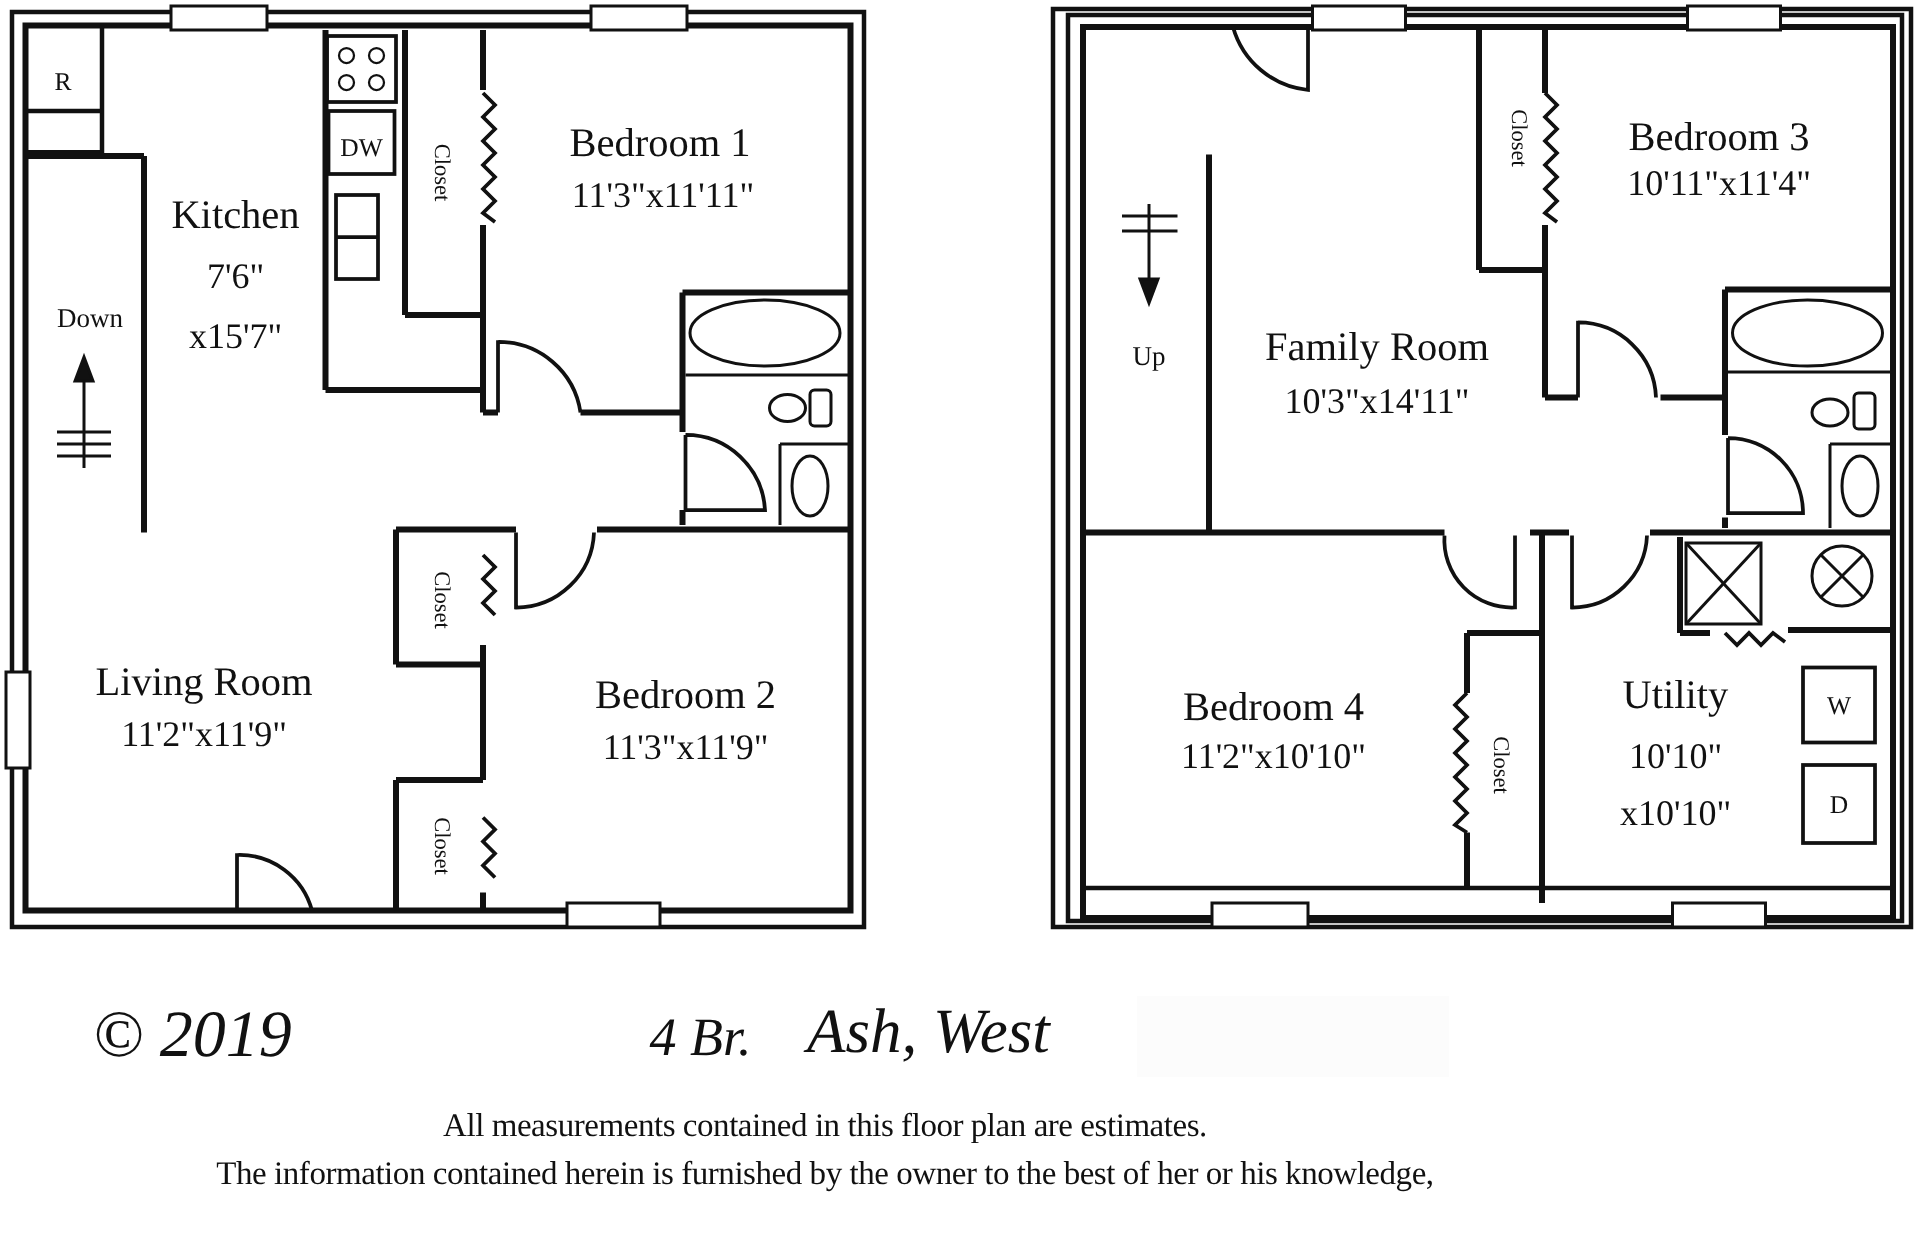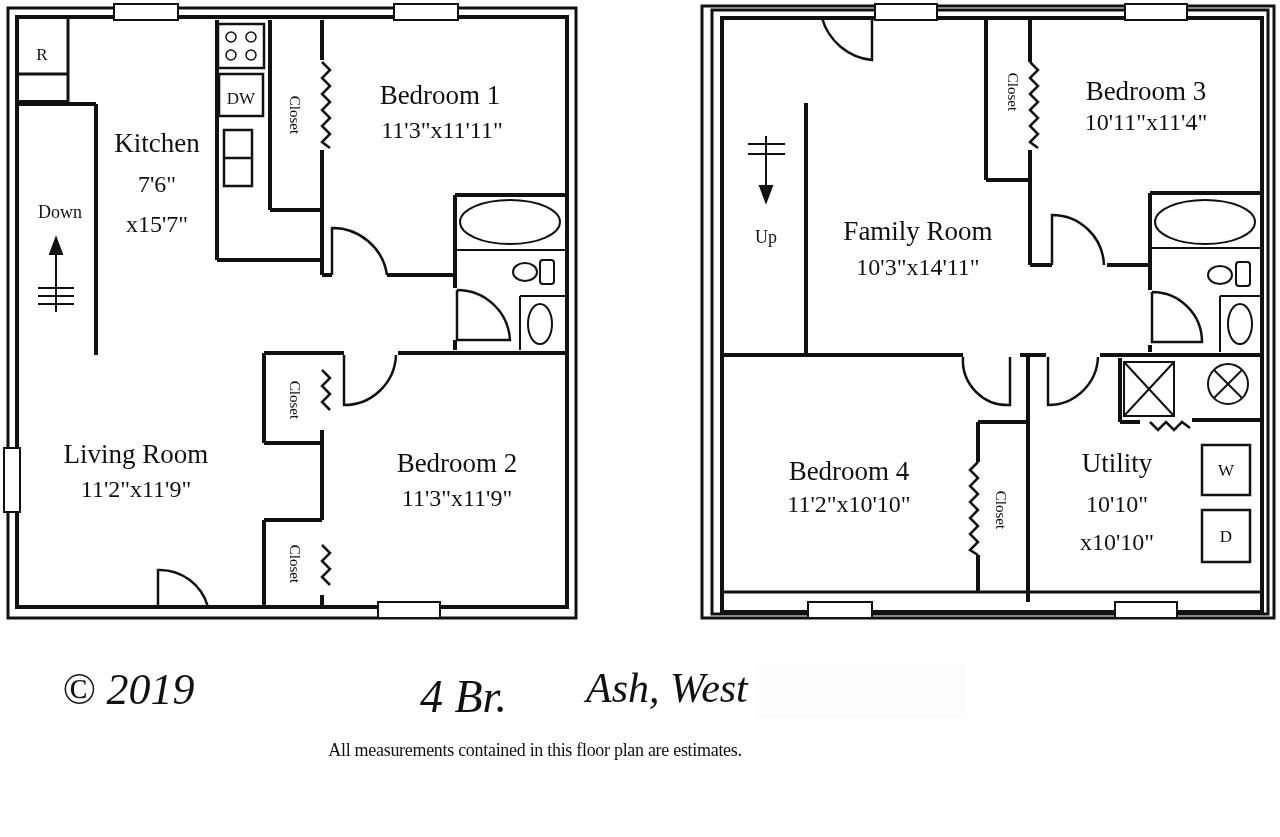--- a/index.html
+++ b/index.html
@@ -5,24 +5,24 @@
     html, body { margin: 0; padding: 0; background: #ffffff; }
     body { width: 1280px; height: 837px; position: relative; overflow: hidden; font-family: "DejaVu Serif", "Liberation Serif", serif; color: #111; }
     svg#plan { position: absolute; left: 0; top: 0; }
     .lbl { font-family: "Liberation Serif", "DejaVu Serif", serif; fill: #111; }
     .room { font-size: 27px; }
     .dim { font-size: 24px; }
     .small { font-size: 18px; }
     .closet { font-size: 15px; }
     .fix { font-size: 17px; }
     .copy { position: absolute; left: 62px; top: 664px; font-size: 44px; font-style: italic; font-family: "Liberation Serif", serif; text-align: right; }
-    .title-br { position: absolute; left: 420px; top: 670px; font-size: 46px; font-style: italic; font-family: "Liberation Serif", serif; }
-    .title-name { position: absolute; left: 538px; top: 664px; font-size: 42px; font-style: italic; font-family: "Liberation Serif", serif; margin-left: 48px; }
+    .title-br { position: absolute; left: 433px; top: 670px; font-size: 36px; font-style: italic; font-family: "Liberation Serif", serif; }
+    .title-name { position: absolute; left: 538px; top: 664px; font-size: 42px; font-style: italic; font-family: "Liberation Serif", serif; }
     .title-blank { position: absolute; left: 758px; top: 664px; width: 208px; height: 54px; background: #fcfcfc; }
-    .disclaimer { position: absolute; left: 1px; width: 1068px; top: 734px; text-align: center; font-family: "Liberation Serif", serif; font-size: 18px; line-height: 32px; letter-spacing: -0.3px; }
+    .disclaimer { position: absolute; left: 16px; width: 1068px; top: 734px; text-align: center; font-family: "Liberation Serif", serif; font-size: 22px; line-height: 32px; letter-spacing: -0.3px; }
   </style>
 </head>
 <body>
 
 <svg id="plan" width="1280" height="650" viewBox="0 0 1280 650" xmlns="http://www.w3.org/2000/svg">
   <g fill="none" stroke="#111" stroke-width="4">
 
     <g>
 
       <rect x="8" y="8" width="568" height="610" stroke-width="3"></rect>
@@ -220,13 +220,14 @@
   <text class="lbl fix" x="1226" y="476" text-anchor="middle">W</text>
   <text class="lbl fix" x="1226" y="542" text-anchor="middle">D</text>
 </svg>
 
 <div class="copy">© 2019</div>
 <div class="title-br">4 Br.</div>
 <div class="title-name">Ash, West</div>
 <div class="title-blank"></div>
 <div class="disclaimer">
   <div>All measurements contained in this floor plan are estimates.</div>
+  <div>The information contained herein is furnished by the owner to the best of her or his knowledge,</div>
 </div>
 
 </body></html>

